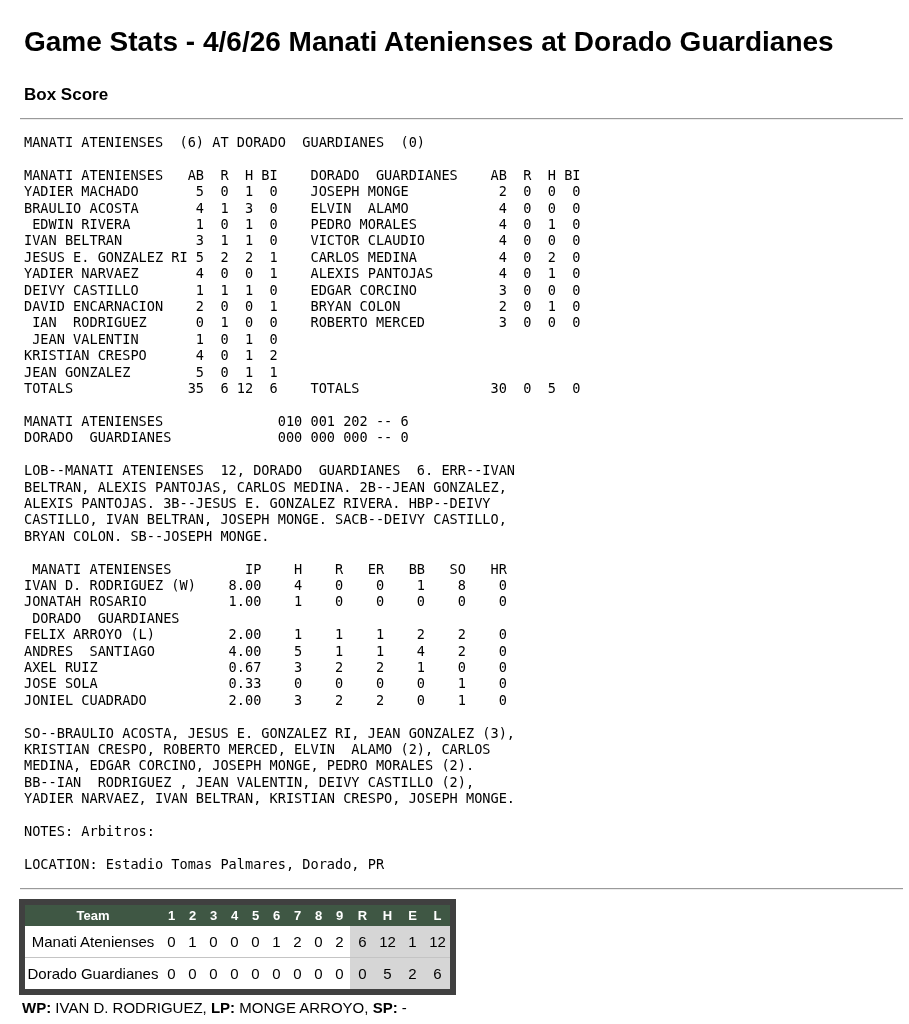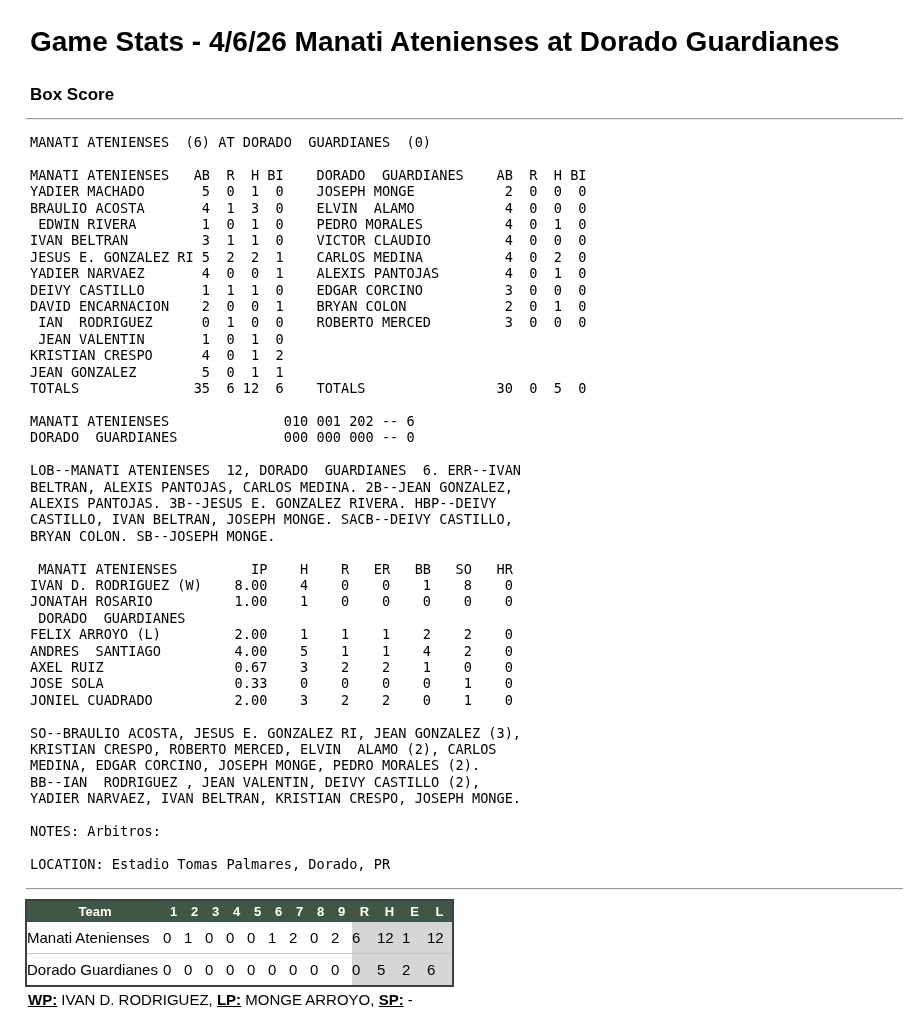--- a/index.html
+++ b/index.html
@@ -1,32 +1,32 @@
 <!DOCTYPE html>
 <html><head>
 <meta charset="utf-8">
 <style>
   html,body { margin:0; padding:0; background:#ffffff; color:#000000; }
   body { width:909px; font-family:"Liberation Sans", sans-serif; }
-  .page { padding:0 6px 0 28px; }
+  .page { padding:0 6px 0 22px; }
   h1.page-title { font-size:28px; font-weight:bold; margin:26px 0 0 2px; }
   .section-title { font-size:17px; font-weight:bold; margin:27px 0 0 2px; }
   hr.rule { border:0; border-top:1px solid #9a9a9a; border-bottom:1px solid #ececec; height:0; margin:13px 0 0 -2px; }
   pre.box-score { font-family:"DejaVu Sans Mono", monospace; font-size:13.6px; line-height:16.4px; margin:14px 0 16px 2px; white-space:pre; }
-  table.linescore { border-collapse:collapse; border:2px solid #404040; margin:9px 0 0 -3px; }
+  table.linescore { border-collapse:collapse; border:6px solid #404040; margin:9px 0 0 -3px; }
   table.linescore th { background:#3f5744; color:#ffffff; font-weight:bold; font-size:13px; padding:3px 2px; text-align:center; }
   th.team-h { width:132px; }
   th.inn-h { width:17px; }
   th.tot-h { width:21px; }
-  table.linescore td { font-size:15px; text-align:left; padding:7px 0; }
+  table.linescore td { font-size:15px; text-align:center; padding:7px 0; }
   td.team-cell { text-align:left; padding:7px 4px 7px 5px; white-space:nowrap; }
   td.tot-cell { background:#d6d6d6; }
   tbody tr + tr td { border-top:1px solid #c4c4c4; }
   p.record-line { font-size:15px; margin:4px 0 0 0; }
-  p.record-line b { font-weight:bold;text-decoration:underline; }
+  p.record-line b { font-weight:bold; }
 </style>
 </head>
 <body>
 
 <div class="page">
 
   <h1 class="page-title">Game Stats - 4/6/26 Manati Atenienses at Dorado Guardianes</h1>
 
   <div class="section-title">Box Score</div>
 

